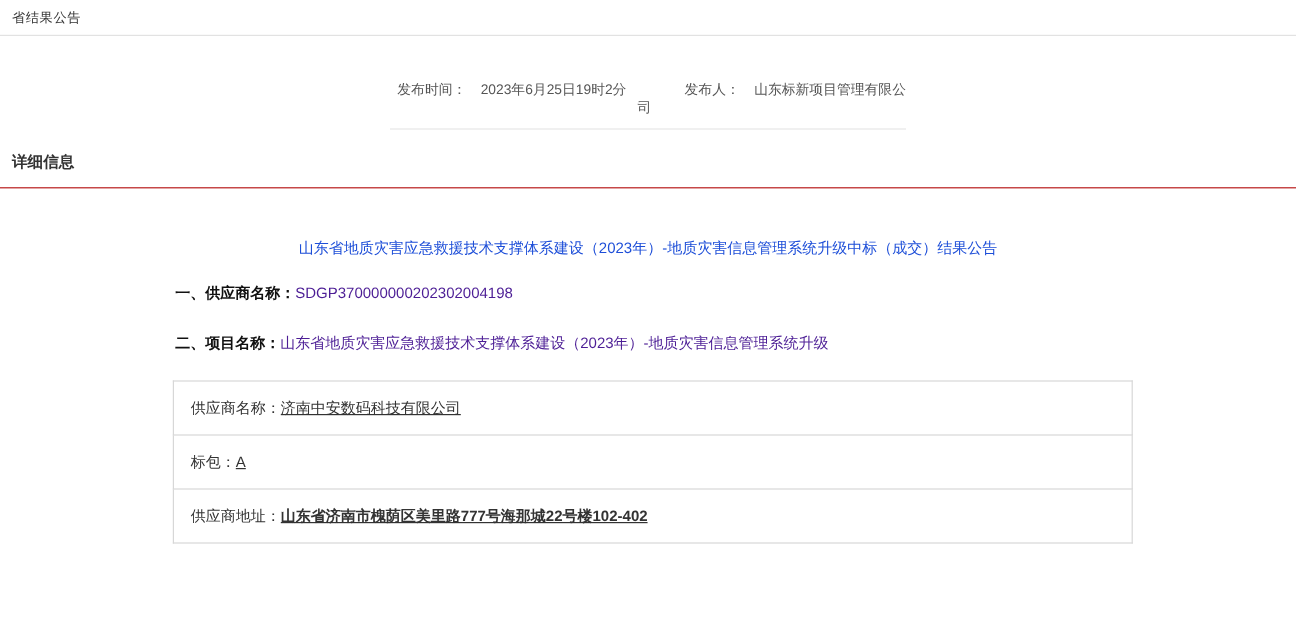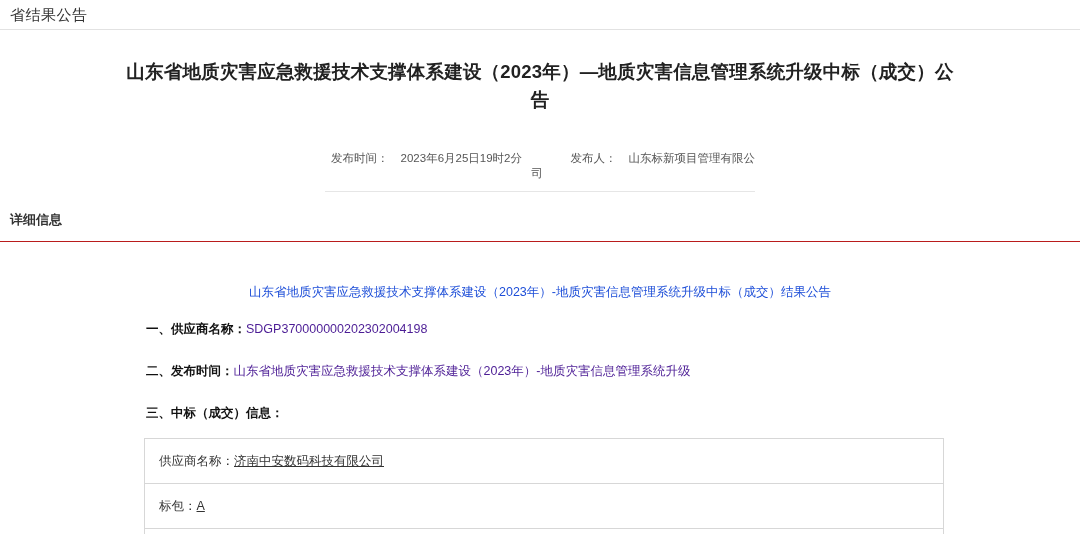--- a/index.html
+++ b/index.html
@@ -19,21 +19,21 @@
 
   
   .topbar {
     height: 30px;
     border-bottom: 1px solid #e2e2e2;
     display: flex;
     align-items: flex-end;
     padding-left: 10px;
   }
   .topbar-title {
-    font-size: 15px;
+    font-size: 11px;
     color: #333;
     line-height: 20px;
     padding-bottom: 4px;
     letter-spacing: 0.5px;
   }
 
   
   .card {
     margin: 0 auto;
     width: 890px;
@@ -111,21 +111,20 @@
 </style>
 </head>
 <body>
 
 <div class="topbar">
   <div class="topbar-title">省结果公告</div>
 </div>
 
 <div class="card">
 
-  <div class="doc-title">山东省地质灾害应急救援技术支撑体系建设（2023年）—地质灾害信息管理系统升级中标（成交）公告</div>
 
   <div class="meta-row">
     <span>发布时间：</span><span>2023年6月25日19时2分</span>
     <span style="display:inline-block;width:18px"></span>
     <span>发布人：</span><span>山东标新项目管理有限公司</span>
   </div>
 
 </div>
 
 <div style="padding-left:10px;border-bottom:1px solid #b91c1c;margin-top:18px;padding-bottom:12px;">
@@ -135,26 +134,23 @@
 <div class="body-wrap">
   <div class="body-inner">
 
     <div class="body-title">山东省地质灾害应急救援技术支撑体系建设（2023年）-地质灾害信息管理系统升级中标（成交）结果公告</div>
 
     <div class="item">
       <b>一、供应商名称：</b><span class="val">SDGP370000000202302004198</span>
     </div>
 
     <div class="item">
-      <b>二、发布时间：</b><span class="val">山东省地质灾害应急救援技术支撑体系建设（2023年）-地质灾害信息管理系统升级</span>
+      <b>二、项目名称：</b><span class="val">山东省地质灾害应急救援技术支撑体系建设（2023年）-地质灾害信息管理系统升级</span>
     </div>
 
-    <div class="item item-3">
-      <b>三、中标（成交）信息：</b>
-    </div>
 
     <table class="award">
       <tbody>
           <tr>
         <td>
           <span>供应商名称：</span><span class="u">济南中安数码科技有限公司</span>
         </td>
       </tr>
       <tr>
         <td>

